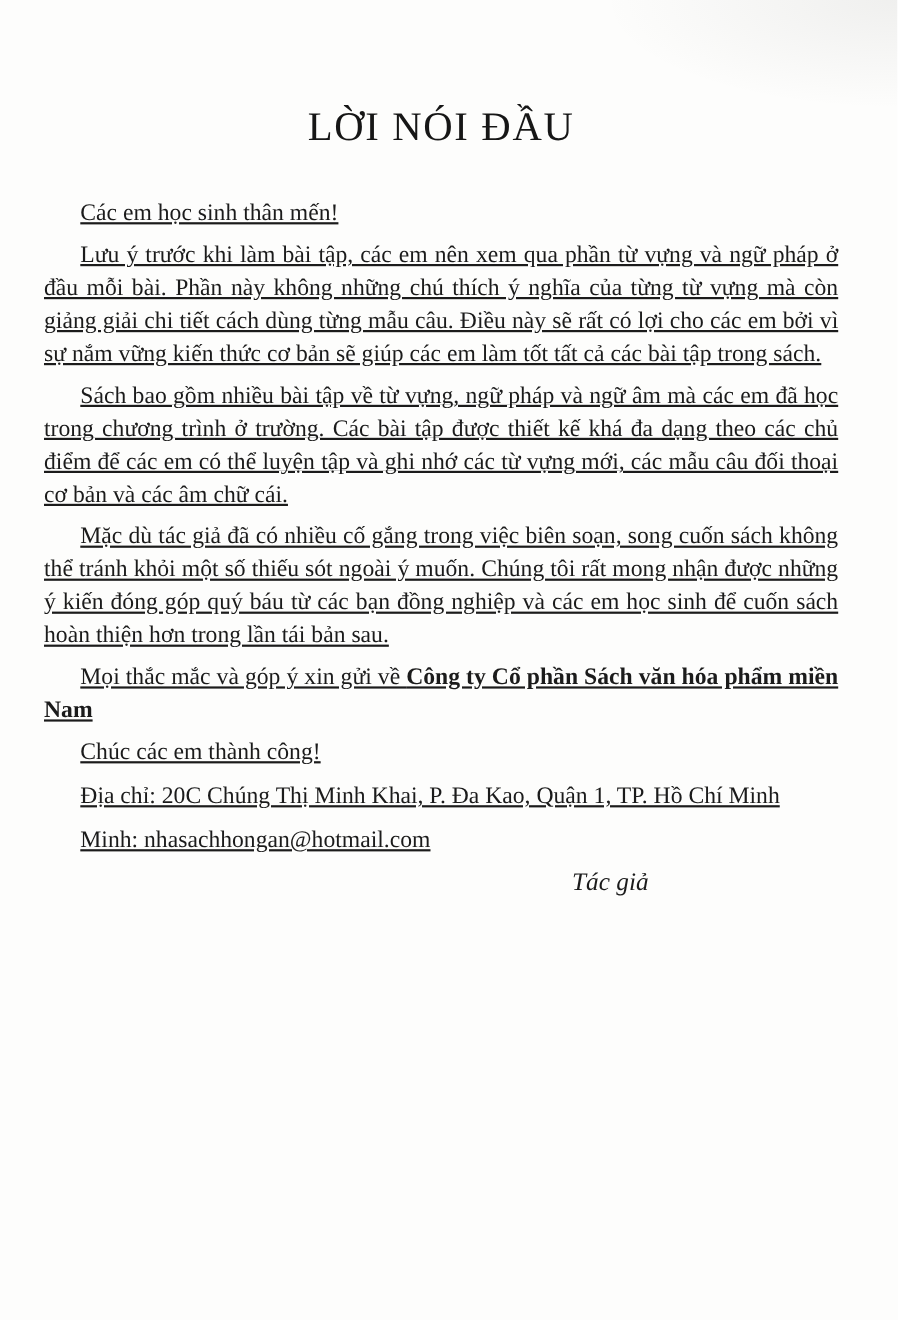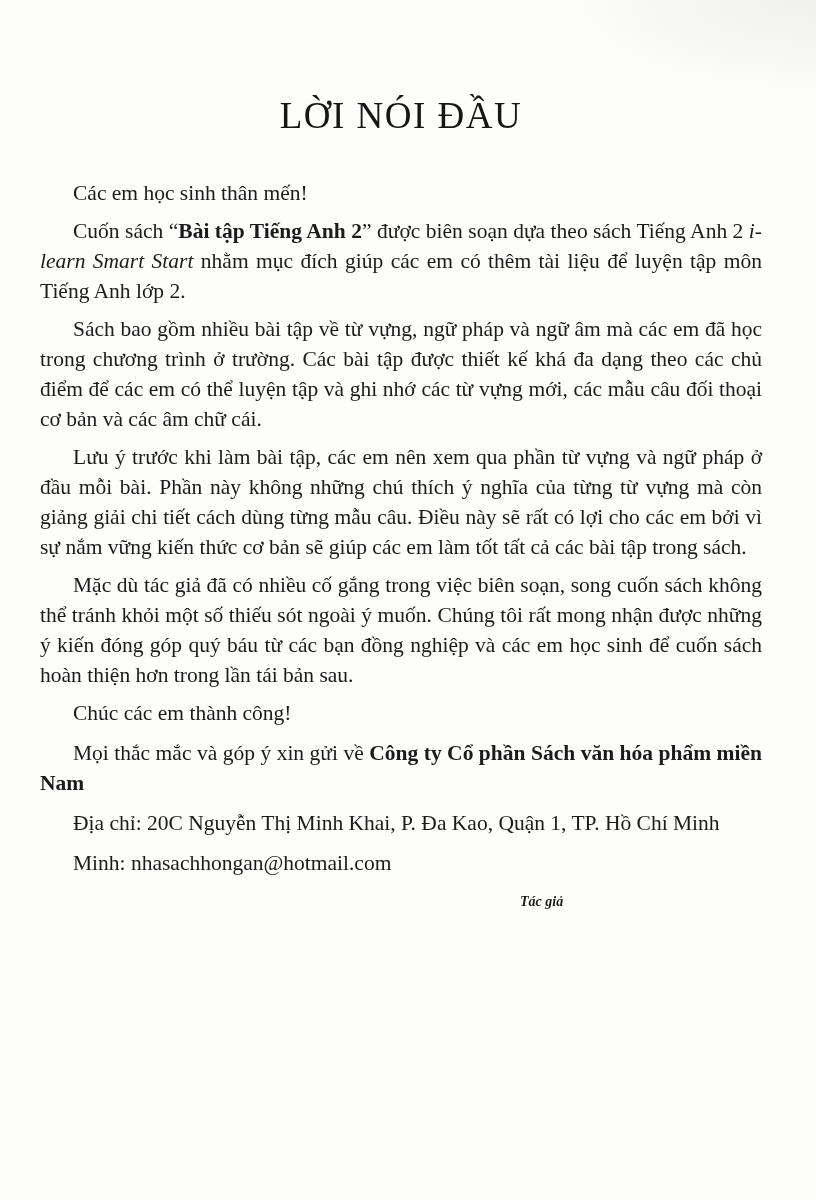--- a/index.html
+++ b/index.html
@@ -41,48 +41,48 @@
     letter-spacing: 1.5px;
     color: #161616;
   }
   .para {
     margin: 8px 0 0 0;
     font-size: 21.5px;
     line-height: 30px;
     text-indent: 33px;
     text-align: justify;
     text-justify: inter-word;
+    text-decoration: underline;
   }
   .para:first-child { margin-top: 0; }
   
   .paragraphs .para:nth-child(n+7) { margin-top: 10px; }
   .para .bold { font-weight: bold; }
   .para .italic { font-style: italic; }
   .signature {
     margin-top: 9px;
     padding-left: 480px;
-    font-size: 14px;
+    font-size: 23px;
     line-height: 30px;
-    font-weight: bold;
+    font-weight: normal;
     font-style: italic;
   }
 </style>
 </head>
 <body>
 
 <div class="page" style="--text-color: #1b1b1b; --paper-color: #fdfdfc;">
   <div class="scan-shade"></div>
   <main class="content">
     <h1 class="title">LỜI NÓI ĐẦU</h1>
     <section class="paragraphs">
         <p class="para"><span>Các em học sinh thân mến!</span></p>
-        <p class="para"><span>Cuốn sách “</span><span class="bold">Bài tập Tiếng Anh 2</span><span>” được biên soạn dựa theo sách Tiếng Anh 2 </span><span class="italic">i-learn Smart Start</span><span> nhằm mục đích giúp các em có thêm tài liệu để luyện tập môn Tiếng Anh lớp 2.</span></p>
+        <p class="para"><span>Lưu ý trước khi làm bài tập, các em nên xem qua phần từ vựng và ngữ pháp ở đầu mỗi bài. Phần này không những chú thích ý nghĩa của từng từ vựng mà còn giảng giải chi tiết cách dùng từng mẫu câu. Điều này sẽ rất có lợi cho các em bởi vì sự nắm vững kiến thức cơ bản sẽ giúp các em làm tốt tất cả các bài tập trong sách.</span></p>
         <p class="para"><span>Sách bao gồm nhiều bài tập về từ vựng, ngữ pháp và ngữ âm mà các em đã học trong chương trình ở trường. Các bài tập được thiết kế khá đa dạng theo các chủ điểm để các em có thể luyện tập và ghi nhớ các từ vựng mới, các mẫu câu đối thoại cơ bản và các âm chữ cái.</span></p>
-        <p class="para"><span>Lưu ý trước khi làm bài tập, các em nên xem qua phần từ vựng và ngữ pháp ở đầu mỗi bài. Phần này không những chú thích ý nghĩa của từng từ vựng mà còn giảng giải chi tiết cách dùng từng mẫu câu. Điều này sẽ rất có lợi cho các em bởi vì sự nắm vững kiến thức cơ bản sẽ giúp các em làm tốt tất cả các bài tập trong sách.</span></p>
         <p class="para"><span>Mặc dù tác giả đã có nhiều cố gắng trong việc biên soạn, song cuốn sách không thể tránh khỏi một số thiếu sót ngoài ý muốn. Chúng tôi rất mong nhận được những ý kiến đóng góp quý báu từ các bạn đồng nghiệp và các em học sinh để cuốn sách hoàn thiện hơn trong lần tái bản sau.</span></p>
+        <p class="para"><span>Mọi thắc mắc và góp ý xin gửi về </span><span class="bold">Công ty Cổ phần Sách văn hóa phẩm miền Nam</span></p>
         <p class="para"><span>Chúc các em thành công!</span></p>
-        <p class="para"><span>Mọi thắc mắc và góp ý xin gửi về </span><span class="bold">Công ty Cổ phần Sách văn hóa phẩm miền Nam</span></p>
-        <p class="para"><span>Địa chỉ: 20C Nguyễn Thị Minh Khai, P. Đa Kao, Quận 1, TP. Hồ Chí Minh</span></p>
+        <p class="para"><span>Địa chỉ: 20C Chúng Thị Minh Khai, P. Đa Kao, Quận 1, TP. Hồ Chí Minh</span></p>
         <p class="para"><span>Minh: nhasachhongan@hotmail.com</span></p>
       </section>
     <div class="signature">Tác giả</div>
   </main>
 </div>
 
 </body></html>

